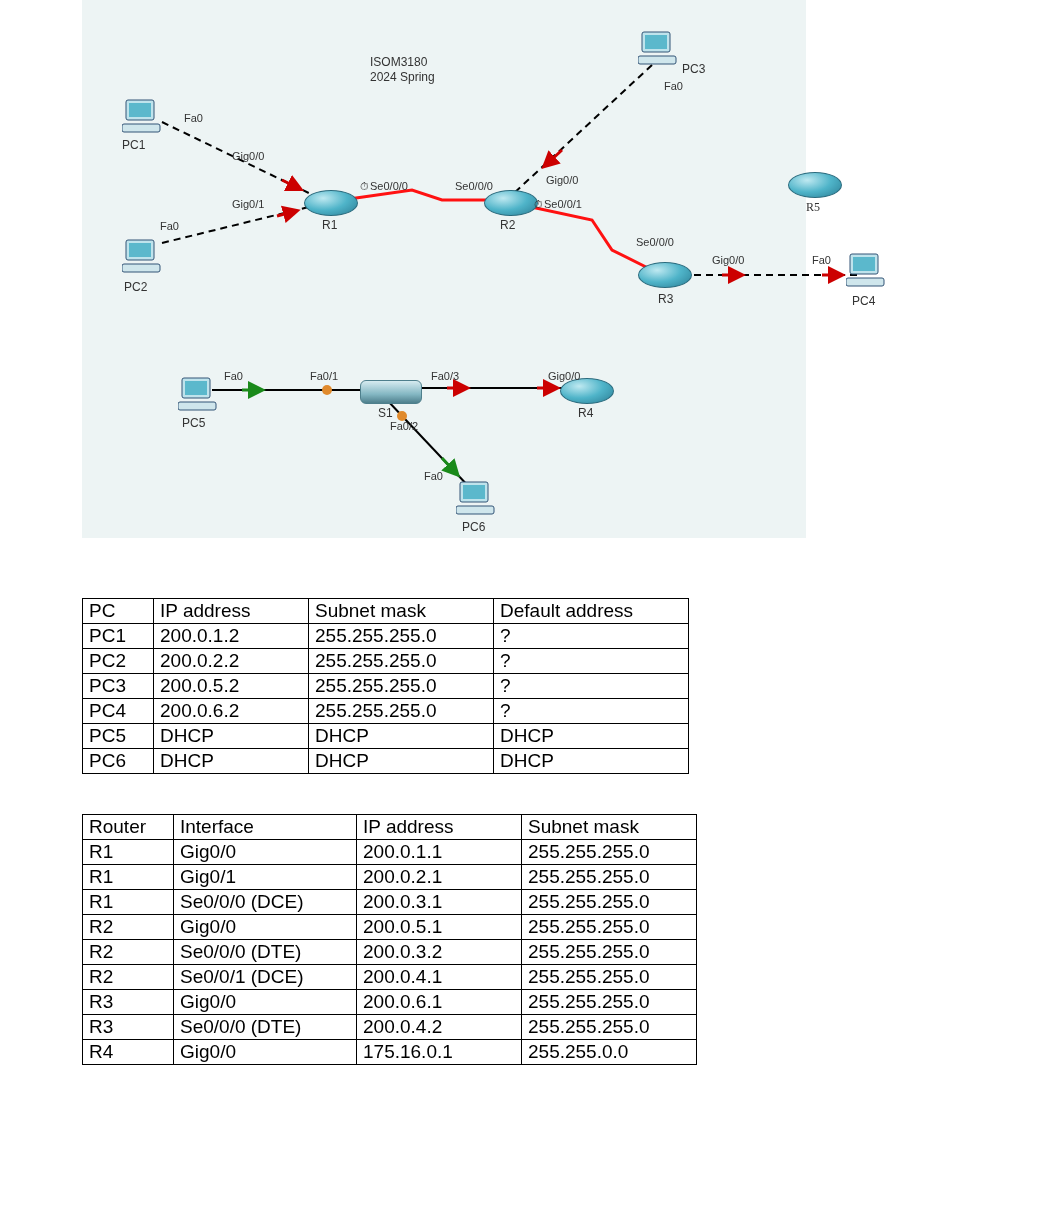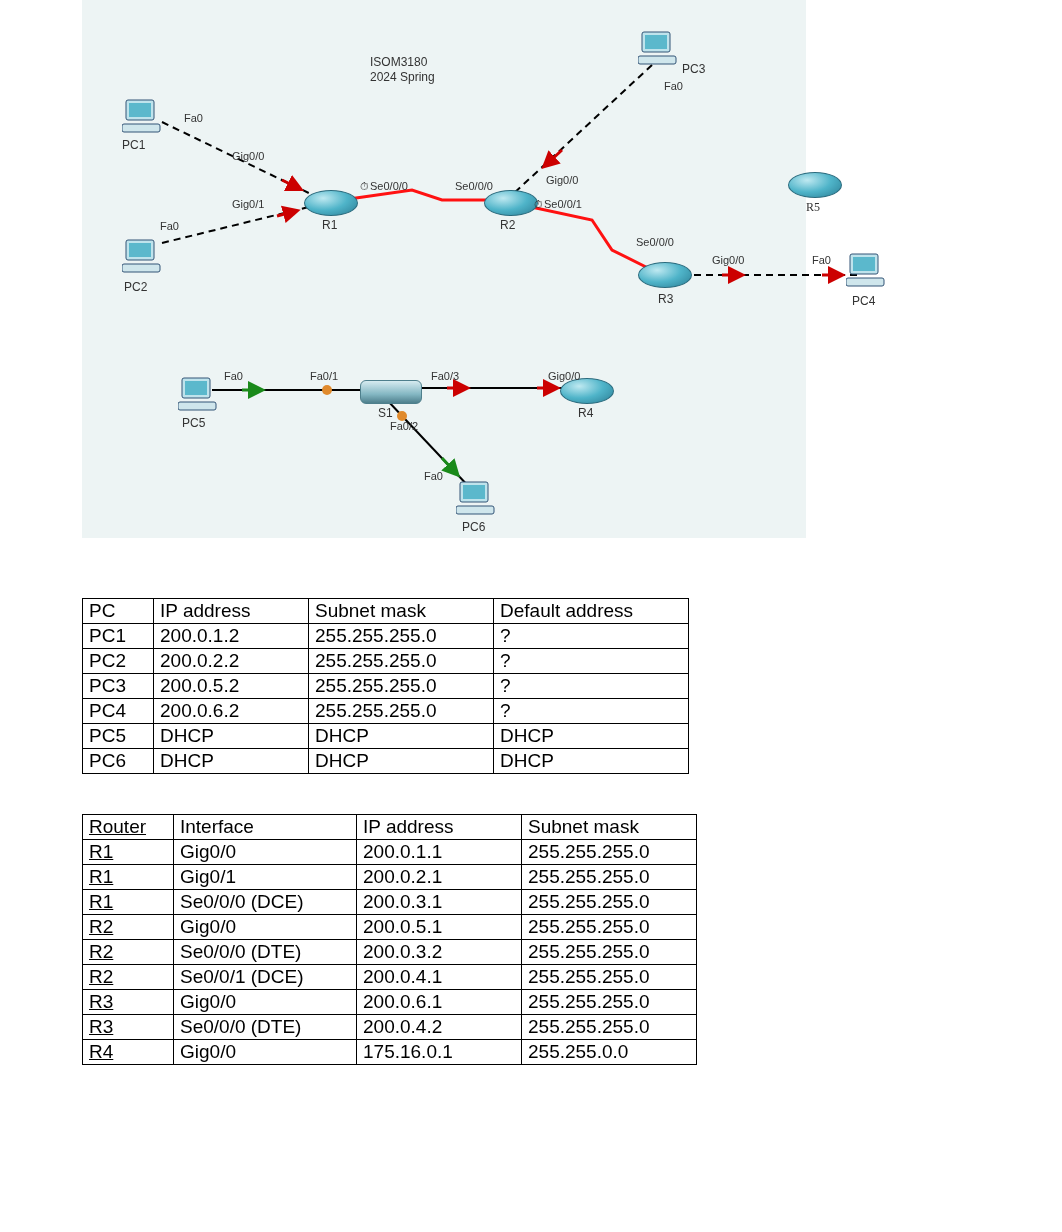--- a/index.html
+++ b/index.html
@@ -73,21 +73,21 @@
     border: 1px solid #000;
     padding: 1px 8px 1px 6px;
     text-align: left;
     font-weight: normal;
   }
   .pc-table td:nth-child(1) { width: 56px; margin-left: 32px; }
   .pc-table td:nth-child(2) { width: 140px; }
   .pc-table td:nth-child(3) { width: 170px; }
   .pc-table td:nth-child(4) { width: 180px; }
 
-  .router-table td:nth-child(1) { width: 76px; text-decoration: underline; }
+  .router-table td:nth-child(1) { width: 76px; }
   .router-table td:nth-child(2) { width: 168px; }
   .router-table td:nth-child(3) { width: 150px; }
   .router-table td:nth-child(4) { width: 160px; }
 </style>
 </head>
 <body>
 
 <div class="page">
 
   <div class="diagram-panel">

